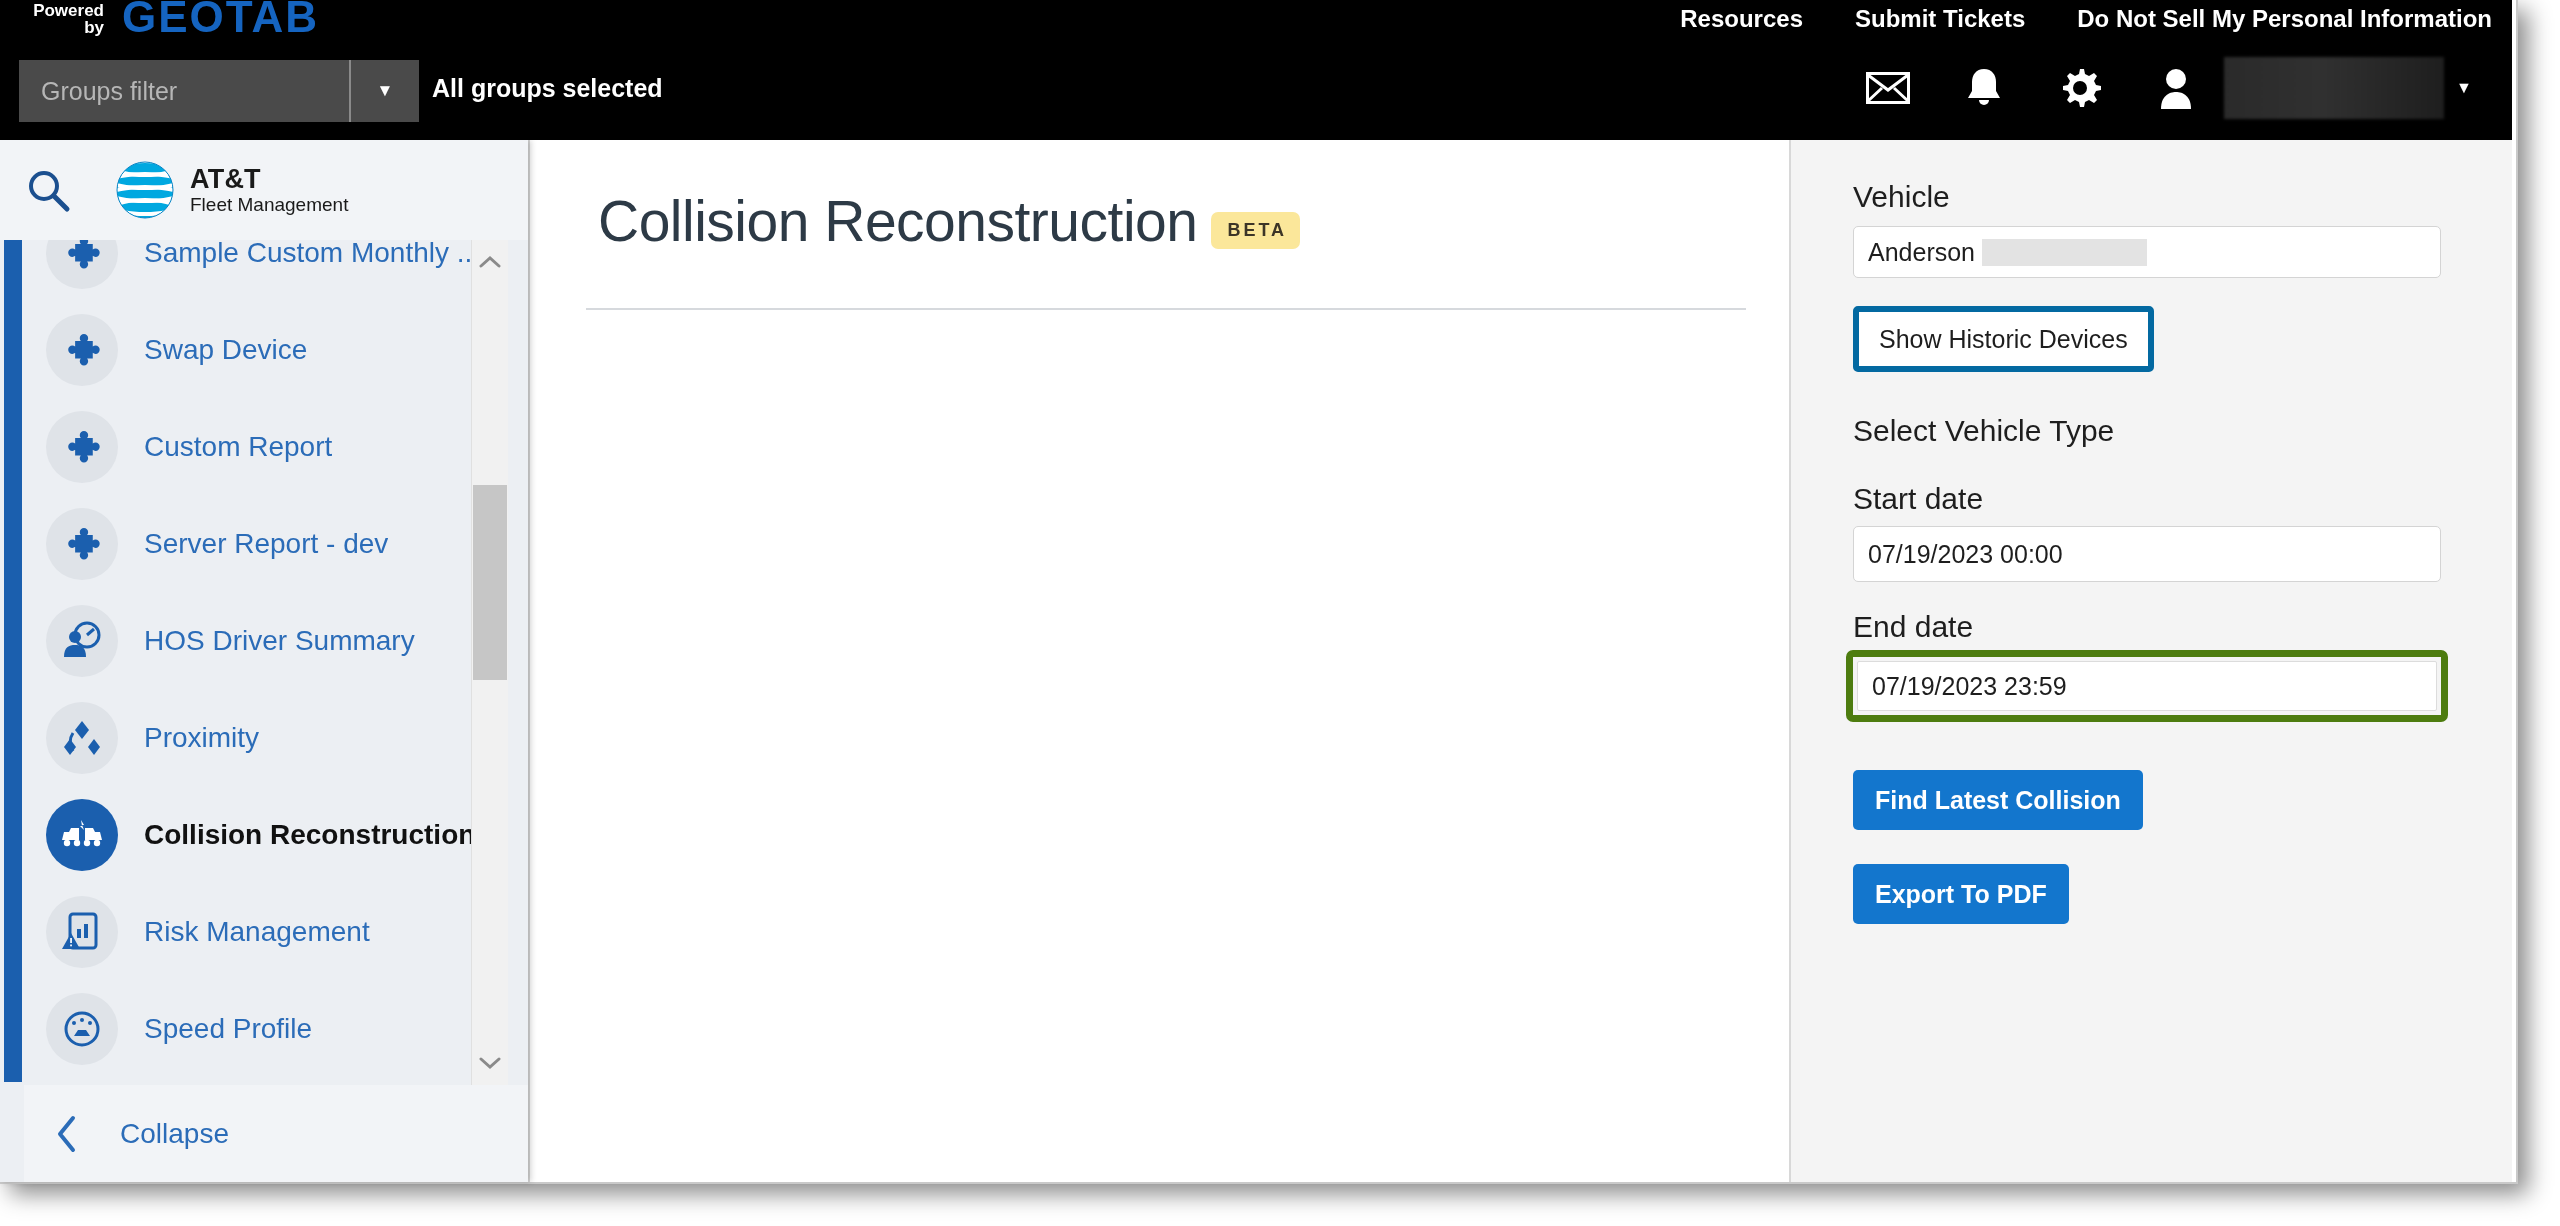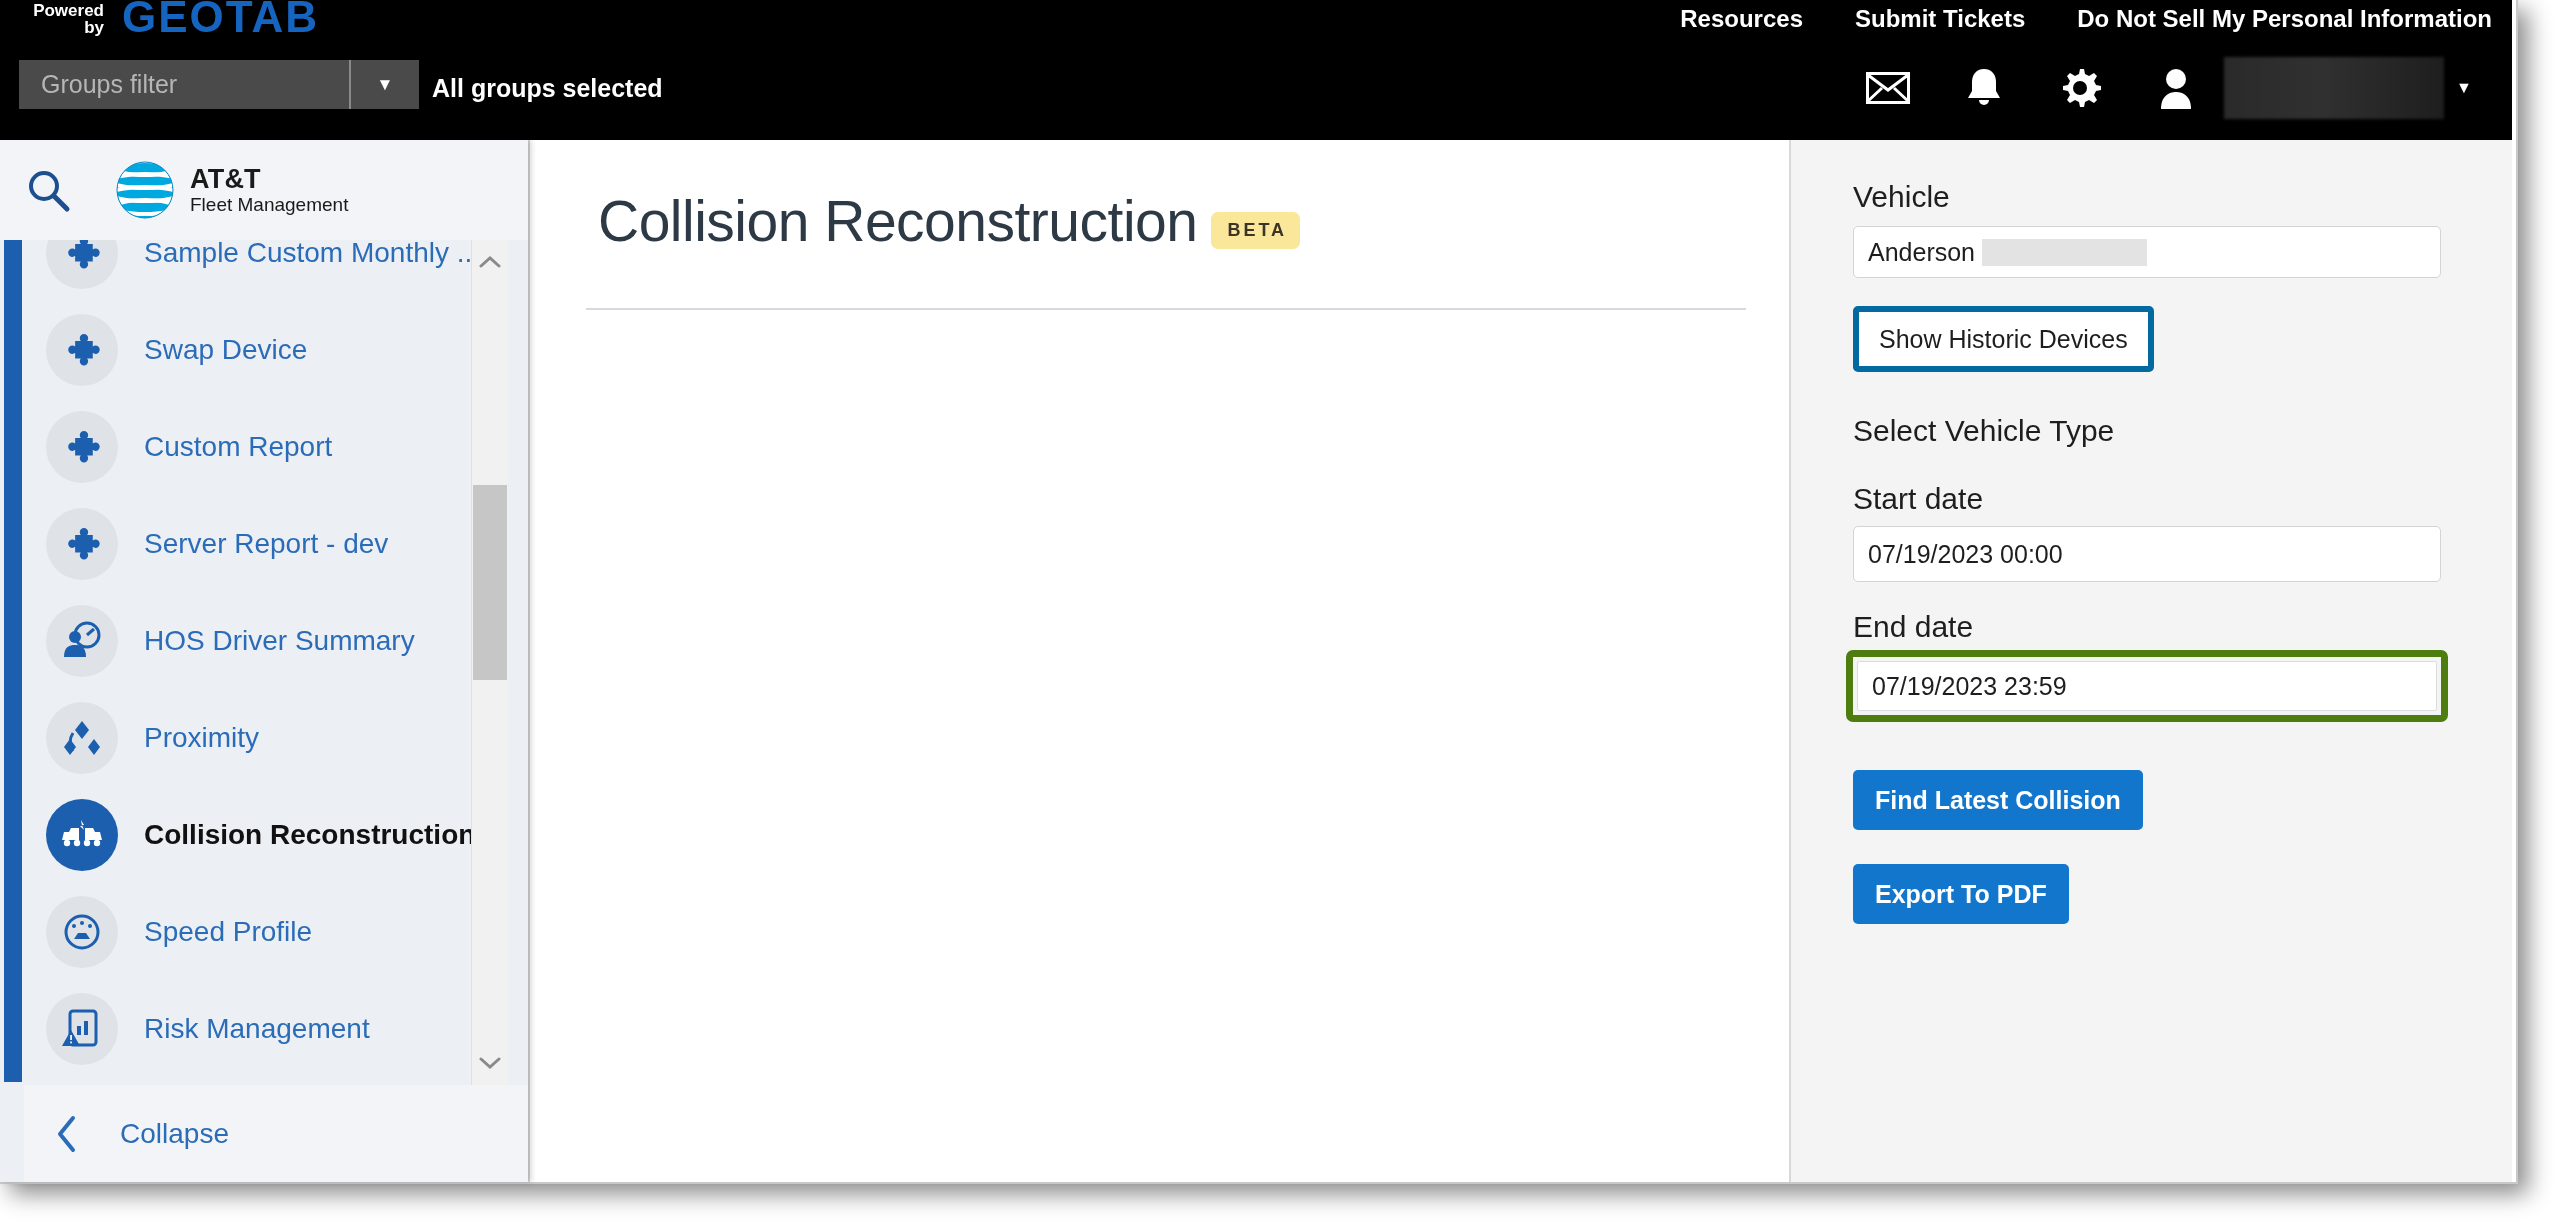--- a/index.html
+++ b/index.html
@@ -76,21 +76,21 @@
     color: #ffffff;
     font-size: 24px;
     font-weight: bold;
     white-space: nowrap;
     cursor: pointer;
   }
 
   .groups-filter {
     position: absolute;
     left: 19px; top: 60px;
-    width: 400px; height: 49px;
+    width: 400px; height: 62px;
     background: #4a4a4a;
     display: flex;
     align-items: center;
     cursor: text;
   }
   .groups-filter .gf-text {
     flex: 1;
     padding-left: 22px;
     color: #b6b6b6;
     font-size: 25px;
@@ -593,44 +593,44 @@
               <circle cx="37" cy="25" r="3.2" fill="#ffffff"></circle>
               <circle cx="27" cy="25" r="3.2" fill="#ffffff"></circle>
               <path d="M21 2 l3 5 -2 0 2 5 -4-4 2 0 z" fill="#ffffff"></path>
             </svg>
         </div>
         <div class="sb-label">Collision Reconstruction</div>
       </div>
 
       <div class="sb-item">
         <div class="sb-ico">
-          <svg width="42" height="42" viewBox="0 0 42 42">
-              <circle cx="21" cy="21" r="16" fill="none" stroke="#1b5fae" stroke-width="3"></circle>
-              <circle cx="13" cy="15" r="2" fill="#1b5fae"></circle>
-              <circle cx="21" cy="12" r="2" fill="#1b5fae"></circle>
-              <circle cx="29" cy="15" r="2" fill="#1b5fae"></circle>
-              <path d="M13 28 l16 0 -4-6 -8 0 z" fill="#1b5fae"></path>
-            </svg>
-        </div>
-        <div class="sb-label">Speed Profile</div>
-      </div>
-
-      <div class="sb-item">
-        <div class="sb-ico">
           <svg width="40" height="42" viewBox="0 0 40 42">
               <rect x="8" y="3" width="26" height="34" rx="3" fill="none" stroke="#1b5fae" stroke-width="3"></rect>
               <rect x="15" y="18" width="4" height="9" fill="#1b5fae"></rect>
               <rect x="22" y="13" width="4" height="14" fill="#1b5fae"></rect>
               <path d="M9 22 l9 16 -18 0 z" fill="#1b5fae"></path>
               <rect x="8.2" y="27" width="1.7" height="5" fill="#fff"></rect>
               <rect x="8.2" y="33.5" width="1.7" height="1.8" fill="#fff"></rect>
             </svg>
         </div>
         <div class="sb-label">Risk Management</div>
       </div>
+
+      <div class="sb-item">
+        <div class="sb-ico">
+          <svg width="42" height="42" viewBox="0 0 42 42">
+              <circle cx="21" cy="21" r="16" fill="none" stroke="#1b5fae" stroke-width="3"></circle>
+              <circle cx="13" cy="15" r="2" fill="#1b5fae"></circle>
+              <circle cx="21" cy="12" r="2" fill="#1b5fae"></circle>
+              <circle cx="29" cy="15" r="2" fill="#1b5fae"></circle>
+              <path d="M13 28 l16 0 -4-6 -8 0 z" fill="#1b5fae"></path>
+            </svg>
+        </div>
+        <div class="sb-label">Speed Profile</div>
+      </div>
     </div>
 
     <div class="sb-scrollbar">
       <div class="sb-arrow up">
         <svg width="22" height="14" viewBox="0 0 22 14">
             <path d="M2 11 L11 3 L20 11" fill="none" stroke="#8a8a8a" stroke-width="3" stroke-linecap="round"></path>
           </svg>
       </div>
       <div class="sb-thumb"></div>
       <div class="sb-arrow down">

